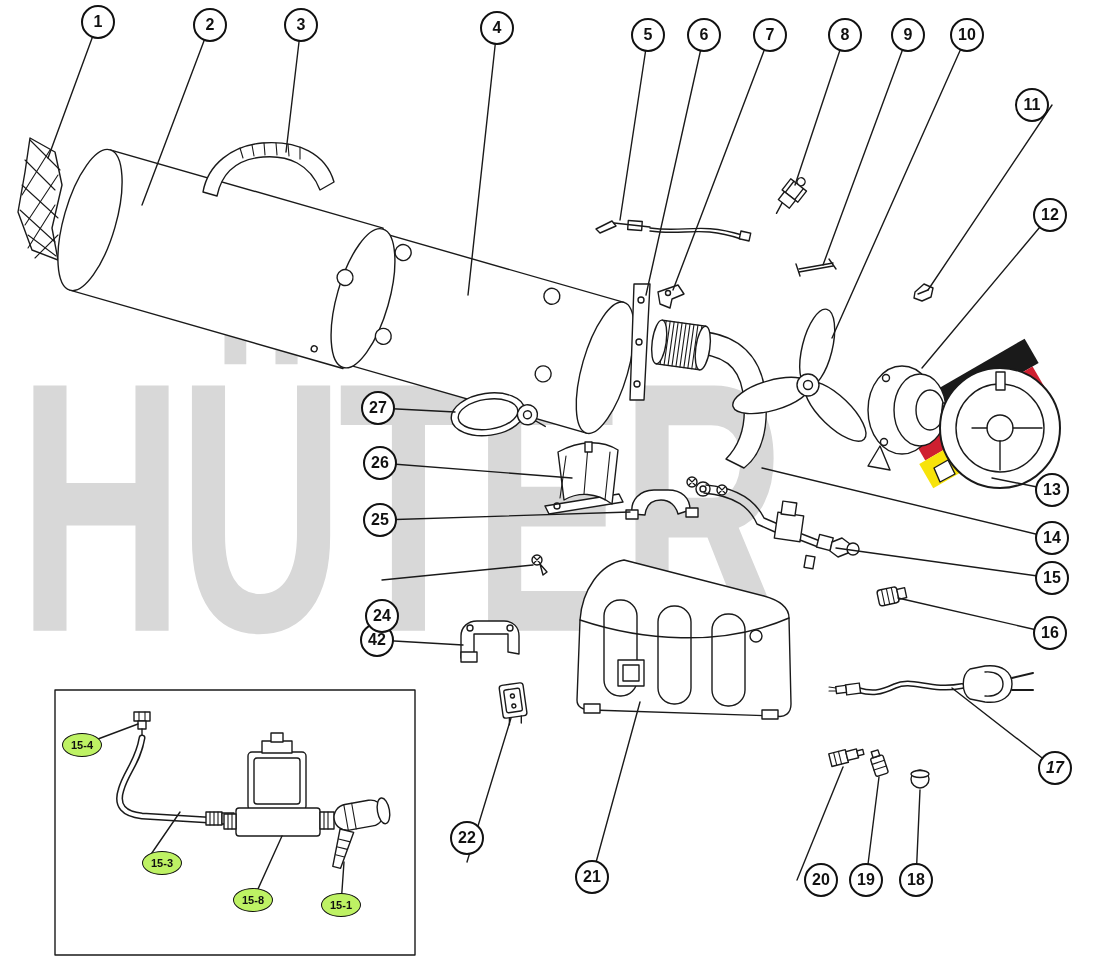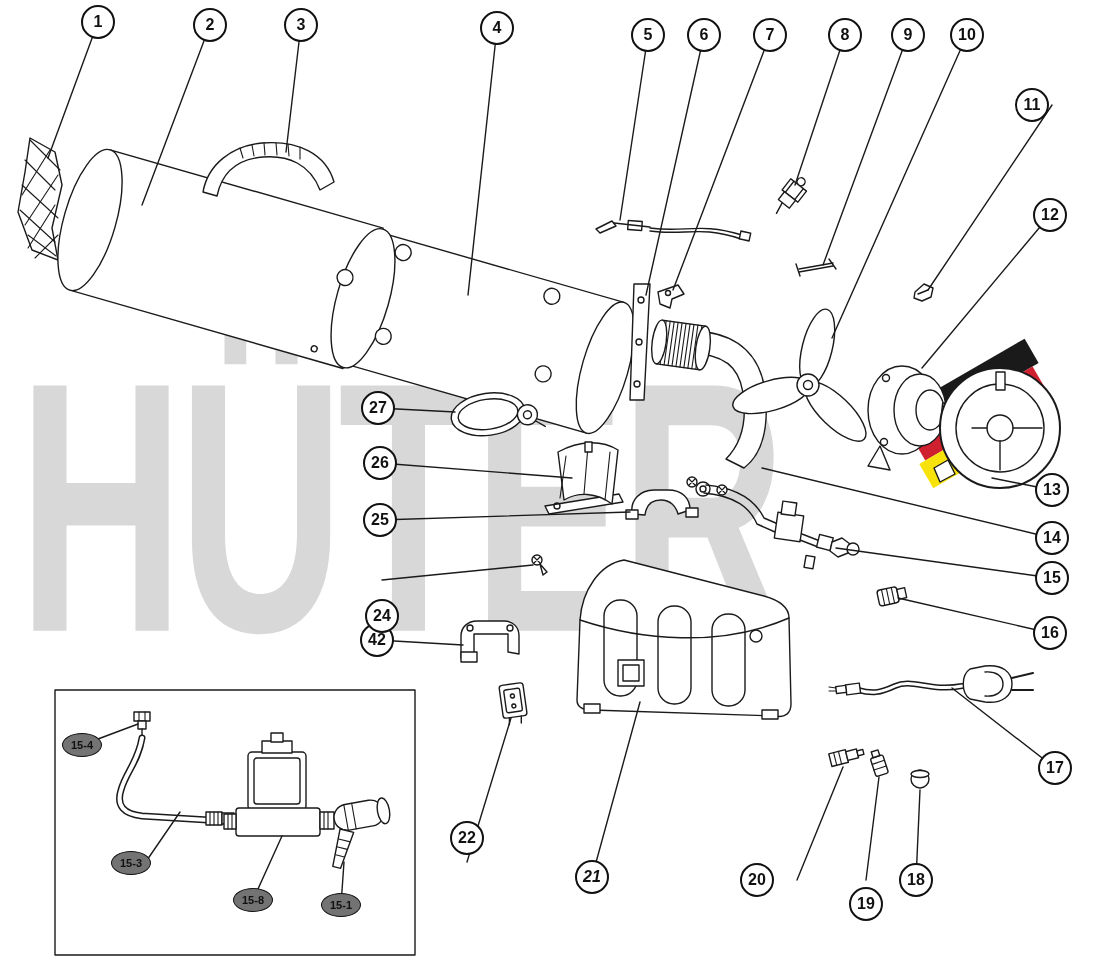--- a/index.html
+++ b/index.html
@@ -29,21 +29,21 @@
   #diagram .thin{stroke-width:1.1;}
   .callout-layer{position:absolute;inset:0;z-index:2;}
   .callout{
     position:absolute;width:34px;height:34px;box-sizing:border-box;
     border:2px solid #111;border-radius:50%;background:#fff;
     display:flex;align-items:center;justify-content:center;
     font:bold 16px "Liberation Sans",sans-serif;color:#111;
   }
   .inset-label{
     position:absolute;width:40px;height:24px;box-sizing:border-box;
-    border:1.5px solid #111;border-radius:50%;background:#737373;
+    border:1.5px solid #111;border-radius:50%;background:#bef264;
     display:flex;align-items:center;justify-content:center;
     font:bold 11px "Liberation Sans",sans-serif;color:#111;
   }
 </style>
 </head>
 <body>
 
 <div class="stage">
 
   <div class="watermark">HÜTER</div>
@@ -363,29 +363,29 @@
       <div class="callout" style="left: 753px; top: 18px;">7</div>
       <div class="callout" style="left: 828px; top: 18px;">8</div>
       <div class="callout" style="left: 891px; top: 18px;">9</div>
       <div class="callout" style="left: 950px; top: 18px;">10</div>
       <div class="callout" style="left: 1015px; top: 88px;">11</div>
       <div class="callout" style="left: 1033px; top: 198px;">12</div>
       <div class="callout" style="left: 1035px; top: 473px;">13</div>
       <div class="callout" style="left: 1035px; top: 521px;">14</div>
       <div class="callout" style="left: 1035px; top: 561px;">15</div>
       <div class="callout" style="left: 1033px; top: 616px;">16</div>
-      <div class="callout" style="left: 1038px; top: 751px;">17</div>
+      <div class="callout" style="left: 1038px; top: 751px; font-style: italic;">17</div>
       <div class="callout" style="left: 899px; top: 863px;">18</div>
-      <div class="callout" style="left: 849px; top: 863px; margin-top: 24px;">19</div>
-      <div class="callout" style="left: 740px; top: 863px;">20</div>
-      <div class="callout" style="left: 575px; top: 860px; font-style: italic;">21</div>
+      <div class="callout" style="left: 849px; top: 863px;">19</div>
+      <div class="callout" style="left: 804px; top: 863px;">20</div>
+      <div class="callout" style="left: 575px; top: 860px;">21</div>
       <div class="callout" style="left: 450px; top: 821px;">22</div>
       <div class="callout" style="left: 360px; top: 623px;">42</div>
       <div class="callout" style="left: 365px; top: 563px; margin-top: 36px;">24</div>
       <div class="callout" style="left: 363px; top: 503px;">25</div>
       <div class="callout" style="left: 363px; top: 446px;">26</div>
       <div class="callout" style="left: 361px; top: 391px;">27</div>
       <div class="inset-label" style="left: 62px; top: 733px;">15-4</div>
-      <div class="inset-label" style="left: 111px; top: 851px;">15-3</div>
+      <div class="inset-label" style="left: 142px; top: 851px;">15-3</div>
       <div class="inset-label" style="left: 233px; top: 888px;">15-8</div>
       <div class="inset-label" style="left: 321px; top: 893px; text-align: right;">15-1</div>
     </div>
 </div>
 
 </body></html>

